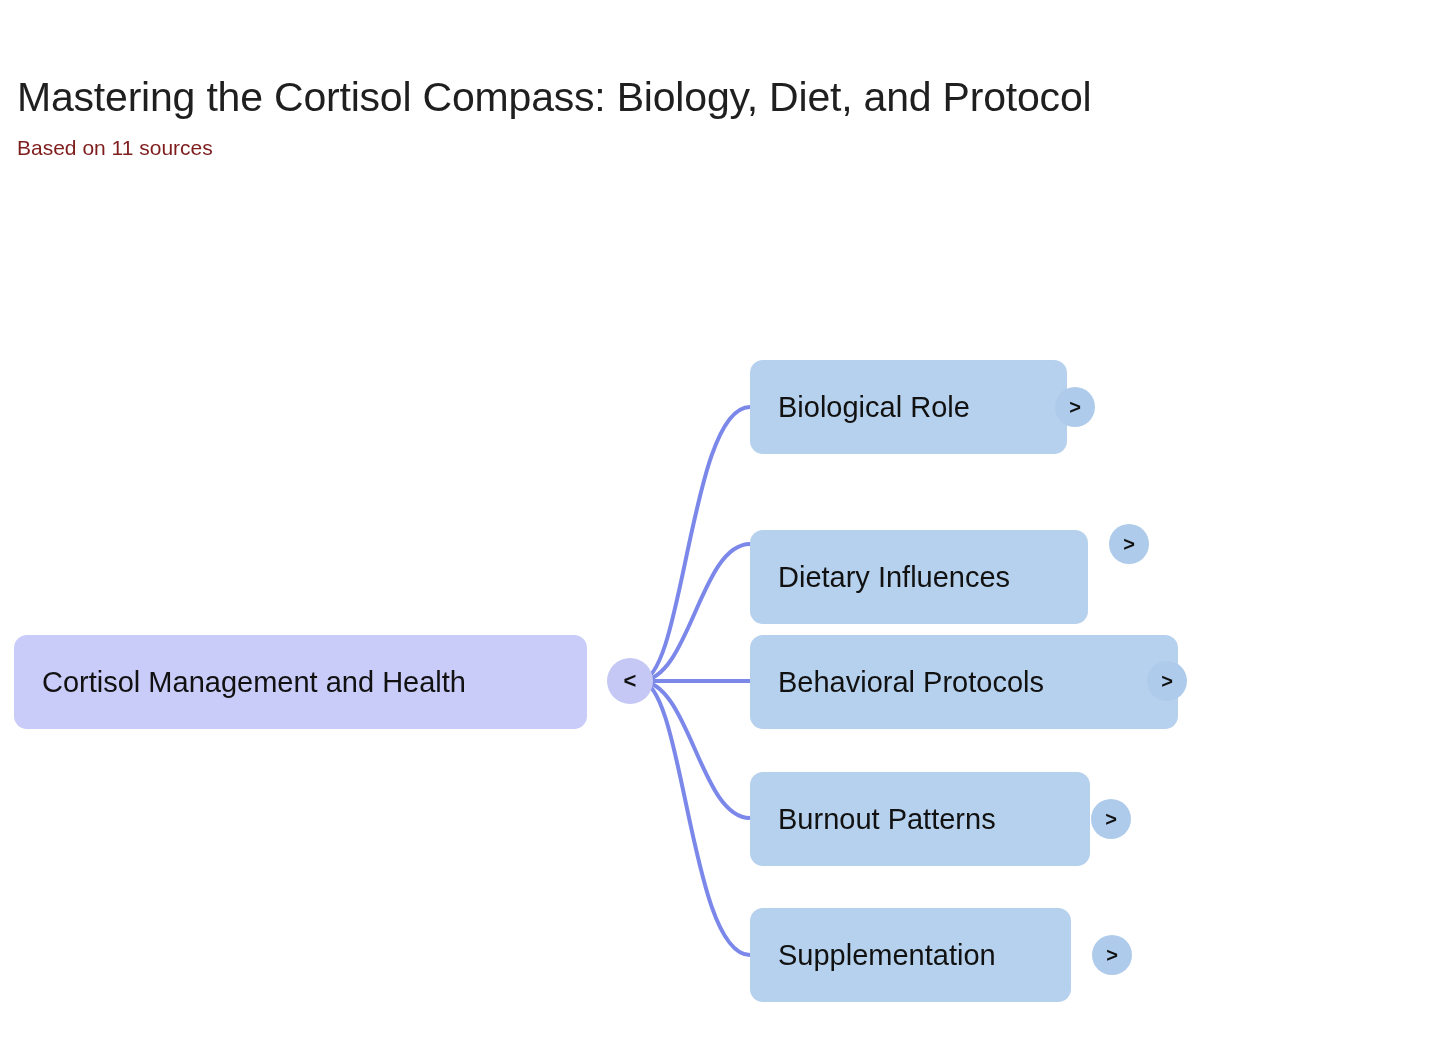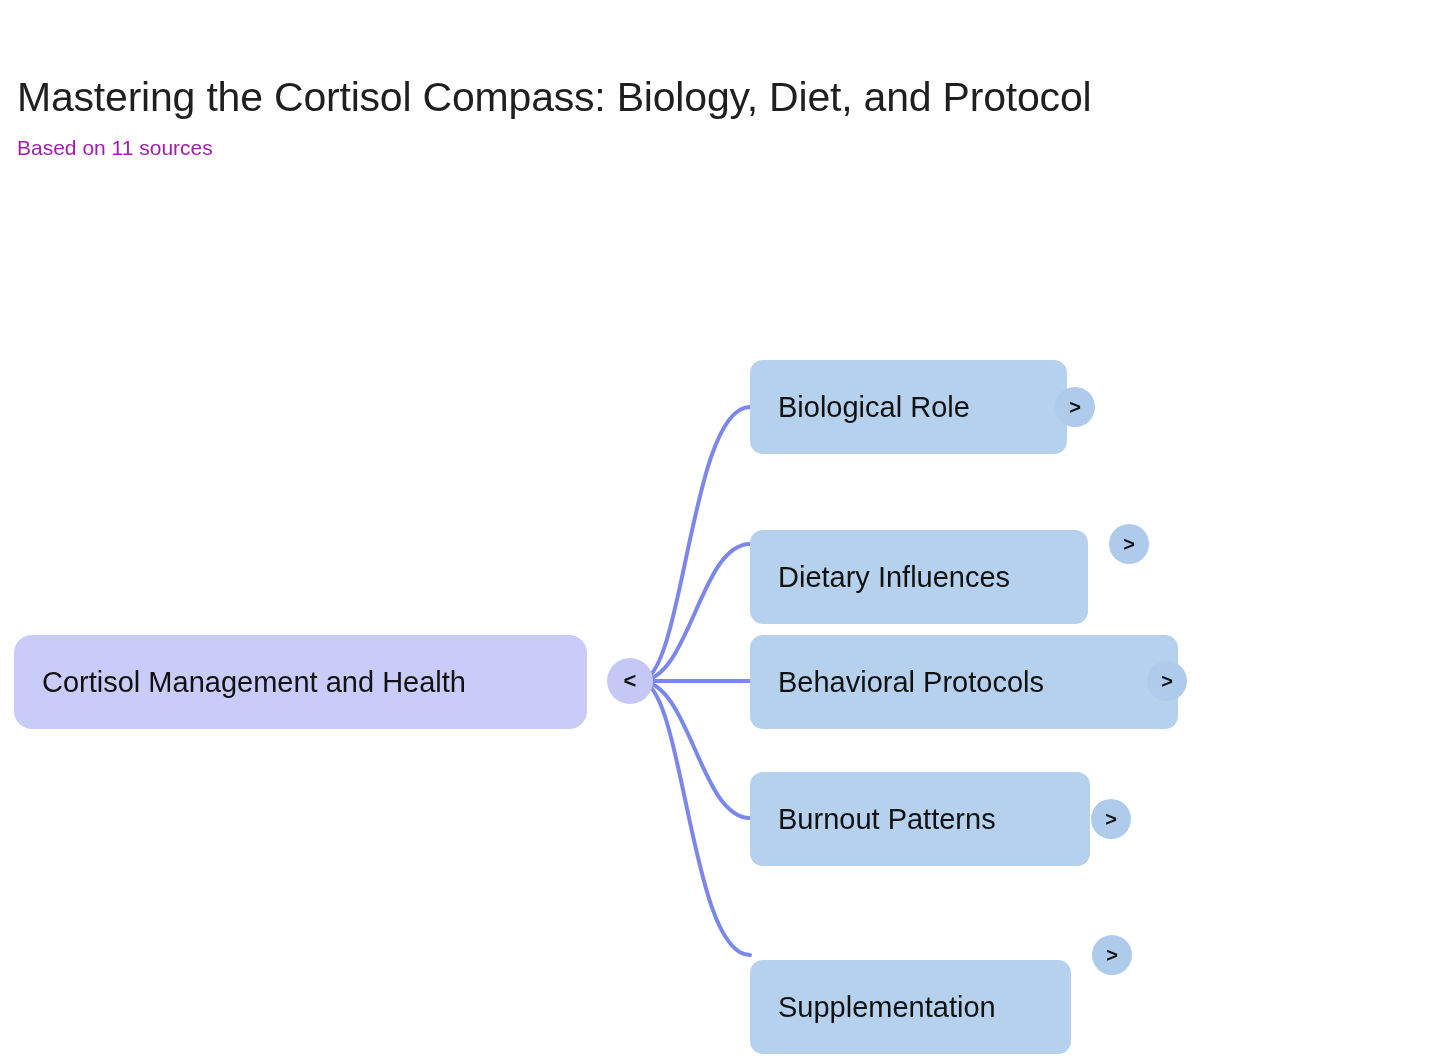--- a/index.html
+++ b/index.html
@@ -29,21 +29,21 @@
     font-weight: 400;
     color: #1f1f1f;
     letter-spacing: -0.2px;
     line-height: 1.15;
     margin: 0;
     white-space: nowrap;
   }
   #page-subtitle {
     font-size: 21px;
     font-weight: 400;
-    color: #a21caf;
+    color: #7f1d1d;
     margin: 14px 0 0 0;
     line-height: 1.2;
   }
 
   
   #mindmap {
     position: absolute;
     left: 0;
     top: 0;
     width: 1456px;
@@ -129,21 +129,21 @@
   <svg id="edges" viewBox="0 0 1456 1063" width="1456" height="1063" xmlns="http://www.w3.org/2000/svg">
     <g fill="none" stroke="#7b88ea" stroke-width="4" stroke-linecap="round">
       <path d="M 640 681 C 684 681 690 407 750 407"></path>
       <path d="M 640 681 C 690 681 700 544 750 544"></path>
       <path d="M 640 681 L 750 681"></path>
       <path d="M 640 681 C 690 681 700 818 750 818"></path>
       <path d="M 640 681 C 684 681 690 955 750 955"></path>
     </g>
   </svg>
 
-  <div class="node root" style="left:14px; top:635px; width:573px;border-radius:18px;">
+  <div class="node root" style="left:14px; top:635px; width:573px;">
     <span class="node-label">Cortisol Management and Health</span>
   </div>
   <div class="toggle collapse">
     <span class="chev">&lt;</span>
   </div>
 
   <div class="node branch" style="left:750px; top:360px; width:317px;">
     <span class="node-label">Biological Role</span>
   </div>
   <div class="toggle expand" style="left:1055px; top:387px;">
@@ -164,20 +164,20 @@
     <span class="chev">&gt;</span>
   </div>
 
   <div class="node branch" style="left:750px; top:772px; width:340px;">
     <span class="node-label">Burnout Patterns</span>
   </div>
   <div class="toggle expand" style="left:1091px; top:799px;">
     <span class="chev">&gt;</span>
   </div>
 
-  <div class="node branch" style="left:750px; top:960px; width:321px;">
+  <div class="node branch" style="left:750px; top:908px; width:321px;">
     <span class="node-label">Supplementation</span>
   </div>
   <div class="toggle expand" style="left:1092px; top:935px;">
     <span class="chev">&gt;</span>
   </div>
 
 </div>
 
 </body></html>

